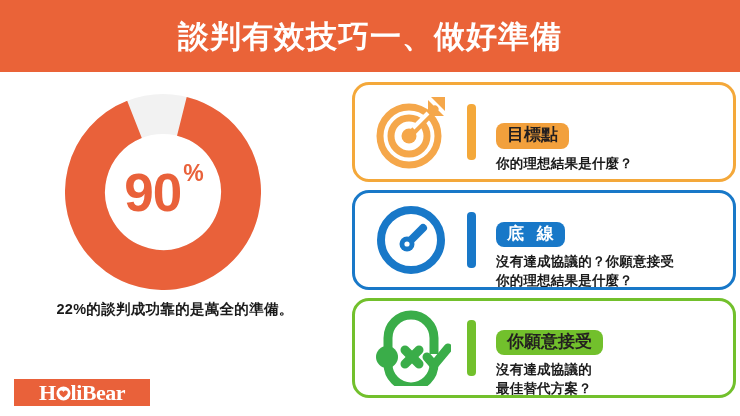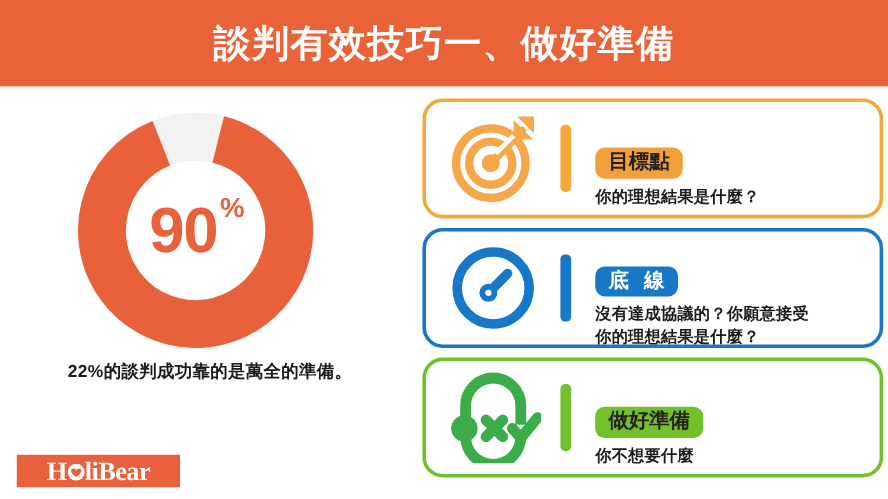--- a/index.html
+++ b/index.html
@@ -305,21 +305,22 @@
           <circle cx="16" cy="47" r="11" fill="#3aad49"></circle>
           <g stroke="#3aad49" stroke-width="9" stroke-linecap="round">
             <path d="M34 40 L48 54"></path>
             <path d="M48 40 L34 54"></path>
           </g>
           <path d="M56 47 L63 55 L77 38" fill="none" stroke="#3aad49" stroke-width="9" stroke-linecap="round" stroke-linejoin="round"></path>
         </svg>
       </div>
       <div class="card-divider"></div>
       <div class="card-body">
-        <span class="card-badge">做好準備</span>
+        <span class="card-badge">你願意接受</span>
         <div class="card-lines">
-          <span class="card-line">你不想要什麼</span>
+          <span class="card-line">沒有達成協議的</span>
+          <span class="card-line">最佳替代方案？</span>
         </div>
       </div>
     </div>
 
   </div>
 </div>
 
 </body></html>

